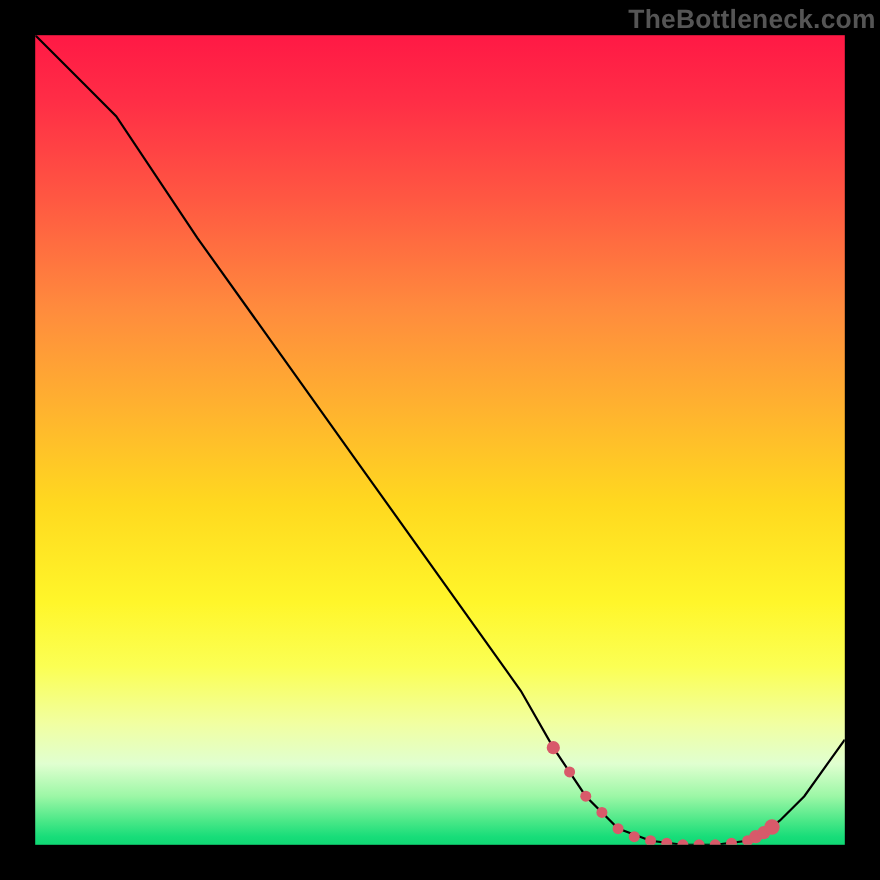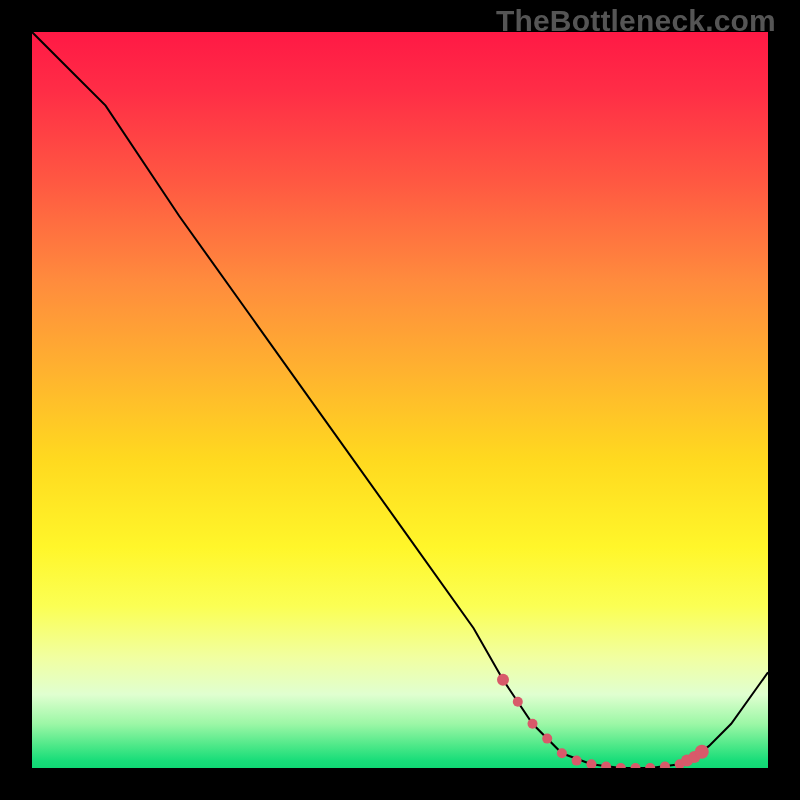--- a/index.html
+++ b/index.html
@@ -13,23 +13,23 @@
   }
   .frame {
     position: relative;
     width: 800px;
     height: 800px;
     background: #000;
   }
   .watermark {
     position: absolute;
     top: 4px;
-    right: 24px;
+    right: 4px;
     color: #555;
-    font-size: 30px;
+    font-size: 24px;
     font-weight: 600;
     letter-spacing: 0.2px;
     z-index: 10;
   }
   .plot-area {
     position: absolute;
     left: 32px;
     top: 32px;
     width: 736px;
     height: 736px;

